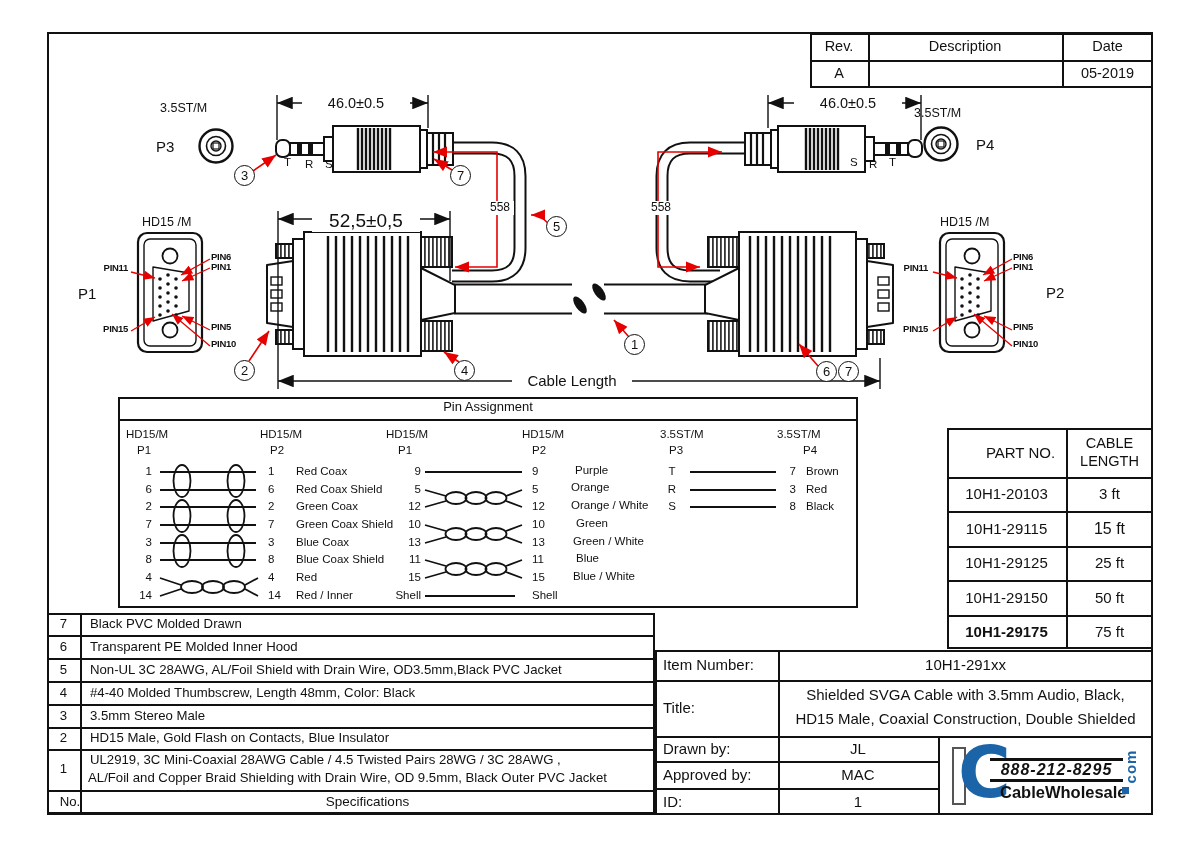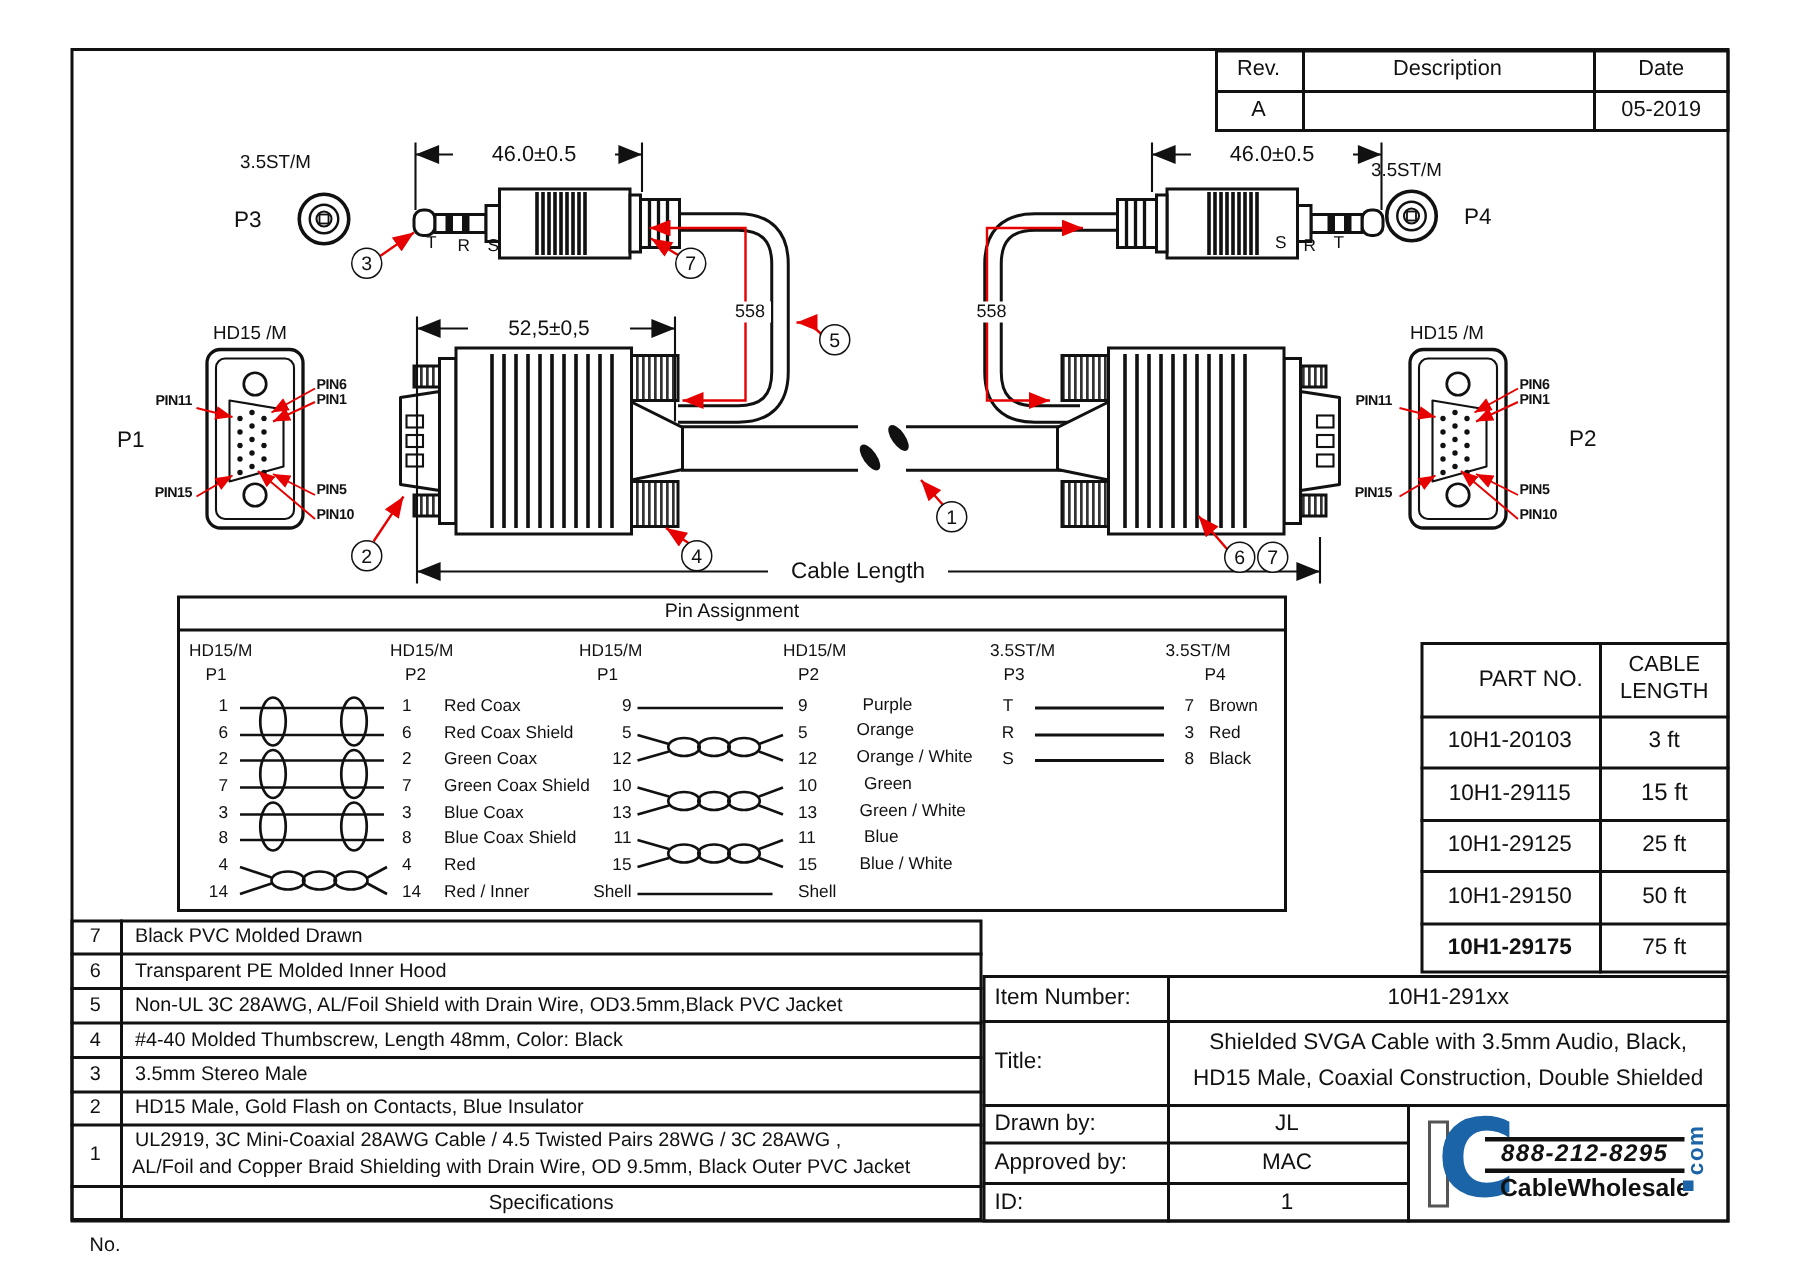--- a/index.html
+++ b/index.html
@@ -268,21 +268,21 @@
   <span class="t" style="left:160px;top:101px;font-size:12.5px;">3.5ST/M</span>
   <span class="t" style="left:156px;top:138px;font-size:15px;">P3</span>
   <span class="t ctr wbg" style="left:302px;top:95px;width:100px;font-size:14.5px;">46.0±0.5</span>
   <span class="t" style="left:284px;top:156px;font-size:11.5px;">T</span>
   <span class="t" style="left:305px;top:158px;font-size:11.5px;">R</span>
   <span class="t" style="left:325px;top:158px;font-size:11.5px;">S</span>
   <span class="c" style="left:234px;top:165px;">3</span>
   <span class="c" style="left:450px;top:165px;">7</span>
   <span class="t wbg" style="left:486px;top:201px;font-size:12px;">558</span>
   <span class="c" style="left:546px;top:216px;">5</span>
-  <span class="t ctr wbg" style="left:312px;top:210px;width:100px;font-size:14px;">52,5±0,5</span>
+  <span class="t ctr wbg" style="left:312px;top:210px;width:100px;font-size:19px;">52,5±0,5</span>
   <span class="t" style="left:142px;top:215px;font-size:12.5px;">HD15 /M</span>
   <span class="t" style="left:78px;top:285px;font-size:15px;">P1</span>
   <span class="t rgt pinlbl" style="left:96px;top:263px;width:32px;">PIN11</span>
   <span class="t pinlbl" style="left:211px;top:252px;">PIN6</span>
   <span class="t pinlbl" style="left:211px;top:262px;">PIN1</span>
   <span class="t rgt pinlbl" style="left:96px;top:324px;width:32px;">PIN15</span>
   <span class="t pinlbl" style="left:211px;top:322px;">PIN5</span>
   <span class="t pinlbl" style="left:211px;top:339px;">PIN10</span>
   <span class="c" style="left:234px;top:360px;">2</span>
   <span class="c" style="left:454px;top:360px;">4</span>
@@ -426,21 +426,21 @@
     <span class="t spec" style="left:90px;top:662px;">Non-UL 3C 28AWG, AL/Foil Shield with Drain Wire, OD3.5mm,Black PVC Jacket</span>
     <span class="t ctr spec" style="left:47px;top:685px;width:33px;">4</span>
     <span class="t spec" style="left:90px;top:685px;">#4-40 Molded Thumbscrew, Length 48mm, Color: Black</span>
     <span class="t ctr spec" style="left:47px;top:708px;width:33px;">3</span>
     <span class="t spec" style="left:90px;top:708px;">3.5mm Stereo Male</span>
     <span class="t ctr spec" style="left:47px;top:730px;width:33px;">2</span>
     <span class="t spec" style="left:90px;top:730px;">HD15 Male, Gold Flash on Contacts, Blue Insulator</span>
     <span class="t ctr spec" style="left:47px;top:761px;width:33px;">1</span>
     <span class="t spec" style="left:90px;top:752px;">UL2919, 3C Mini-Coaxial 28AWG Cable / 4.5 Twisted Pairs  28WG / 3C 28AWG ,</span>
     <span class="t spec" style="left:88px;top:770px;">AL/Foil and Copper Braid Shielding with Drain Wire, OD 9.5mm, Black Outer PVC Jacket</span>
-    <span class="t ctr spec" style="left:47px;top:822px;width:46px;">No.</span>
+    <span class="t ctr spec" style="left:47px;top:794px;width:46px;">No.</span>
     <span class="t ctr" style="left:80px;top:794px;width:575px;font-size:13.5px;">Specifications</span>
   </div>
 
   <div>
     <div class="bx" style="left:655px;top:650px;width:498px;height:165px;"></div>
     <div class="vl" style="left:778px;top:650px;height:165px;"></div>
     <div class="hl" style="left:655px;top:680px;width:498px;"></div>
     <div class="hl" style="left:655px;top:736px;width:498px;"></div>
     <div class="vl" style="left:938px;top:736px;height:79px;"></div>
     <div class="hl" style="left:655px;top:761px;width:283px;"></div>

